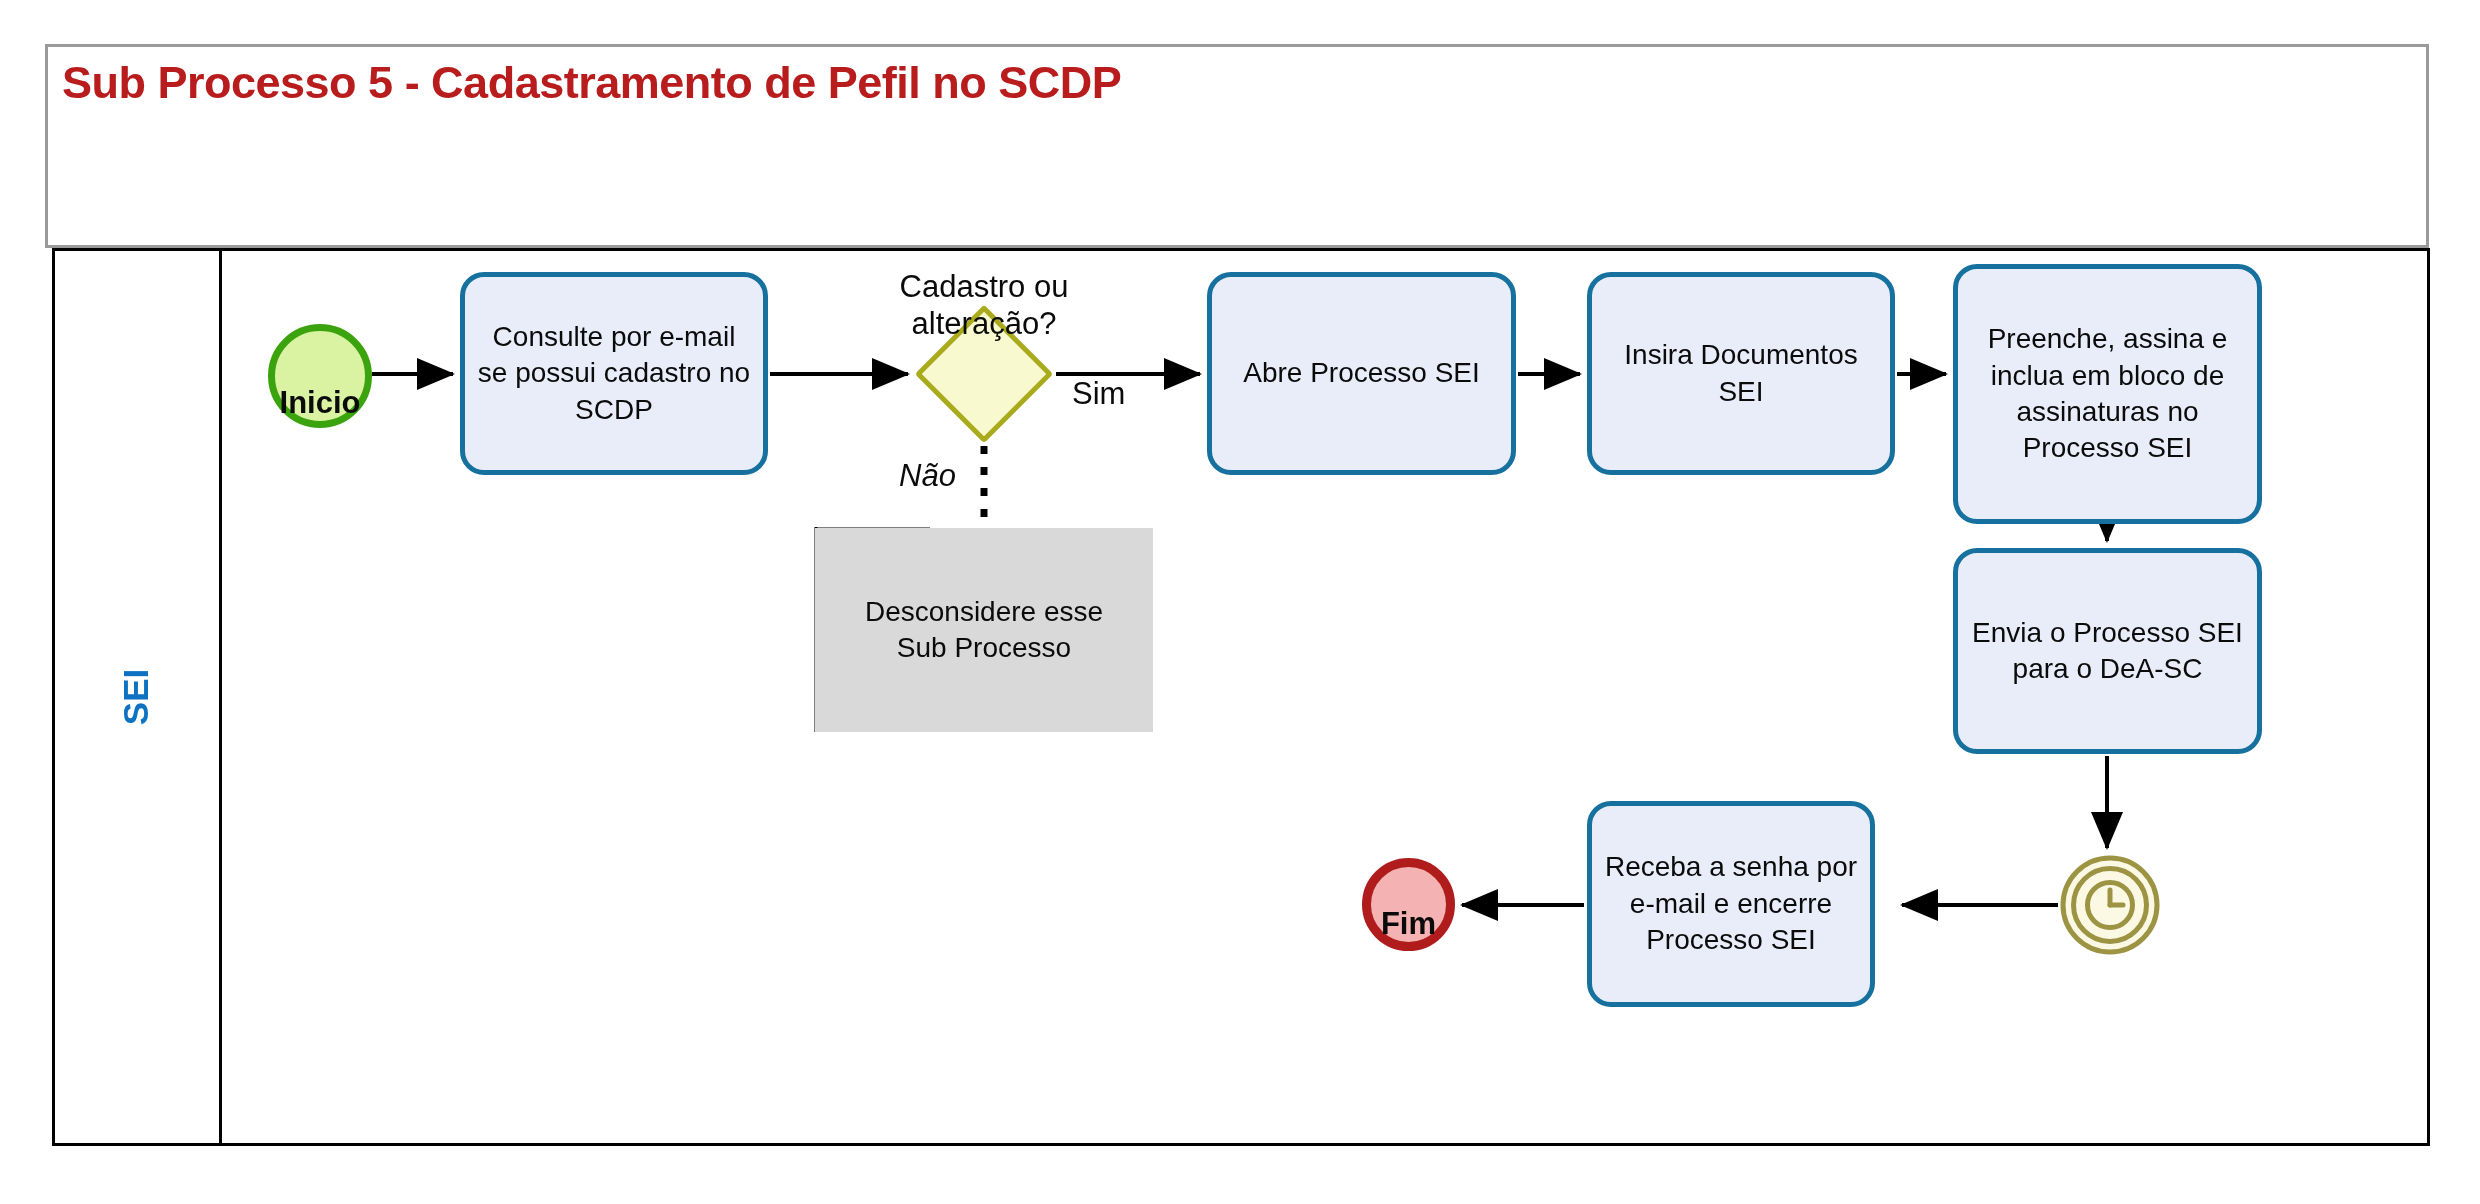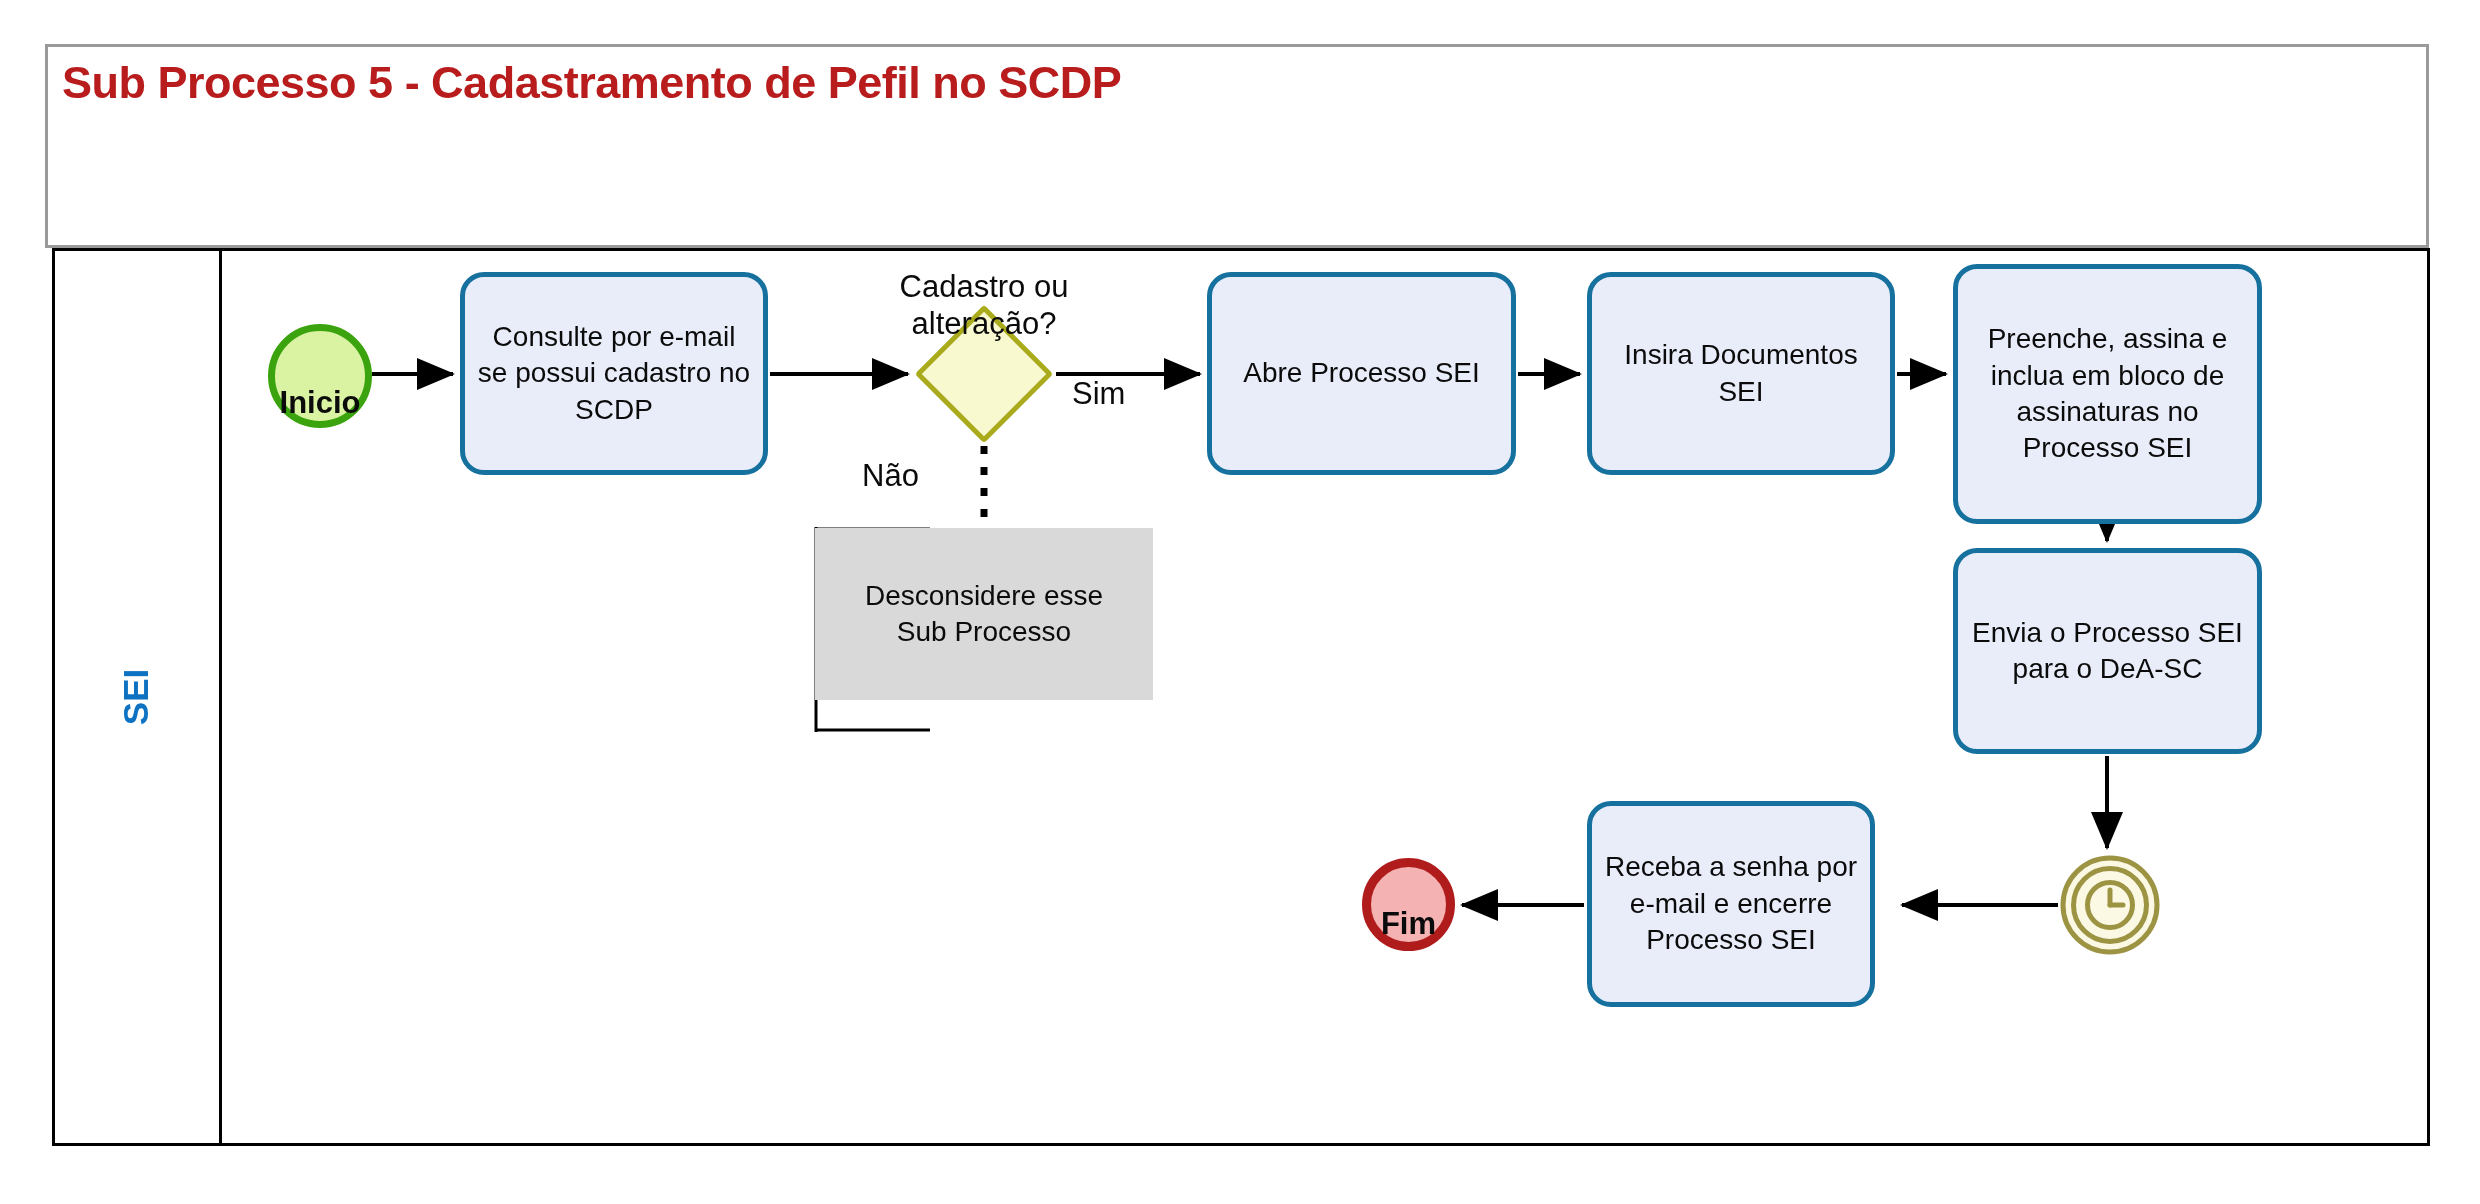--- a/index.html
+++ b/index.html
@@ -47,23 +47,23 @@
     text-align:center;font-size:28px;line-height:1.3;padding:6px 12px;color:#0b0b0b;}
 
   .diamond{position:absolute;left:935px;top:325px;width:98px;height:98px;
     background:var(--gateway-fill);border:5px solid var(--gateway-border);
     border-radius:4px;transform:rotate(45deg);}
   .gateway-label{position:absolute;left:864px;top:268px;width:240px;text-align:center;
     font-size:31px;font-weight:400;line-height:1.2;z-index:5;color:#0b0b0b;}
 
   .edge-label{position:absolute;font-size:31px;color:#0b0b0b;}
   .edge-label.sim{left:1072px;top:376px;}
-  .edge-label.nao{left:862px;top:458px;}
+  .edge-label.nao{left:899px;top:458px;font-style:italic;}
 
-  .note{position:absolute;left:815px;top:528px;width:338px;height:172px;
+  .note{position:absolute;left:815px;top:528px;width:338px;height:204px;
     background:var(--note-fill);display:flex;align-items:center;justify-content:flex-end;
     text-align:center;font-size:28px;line-height:1.3;padding:4px 26px;color:#0b0b0b;}
 
   .event{position:absolute;border-radius:50%;display:flex;align-items:flex-end;
     justify-content:center;font-weight:700;font-size:31px;color:#0b0b0b;}
   .event .evt-label{white-space:nowrap;}
   .event.start{left:268px;top:324px;width:104px;height:104px;
     border:7px solid var(--start-border);background:var(--start-fill);}
   .event.end{left:1362px;top:858px;width:93px;height:93px;
     border:9px solid var(--end-border);background:var(--end-fill);}

